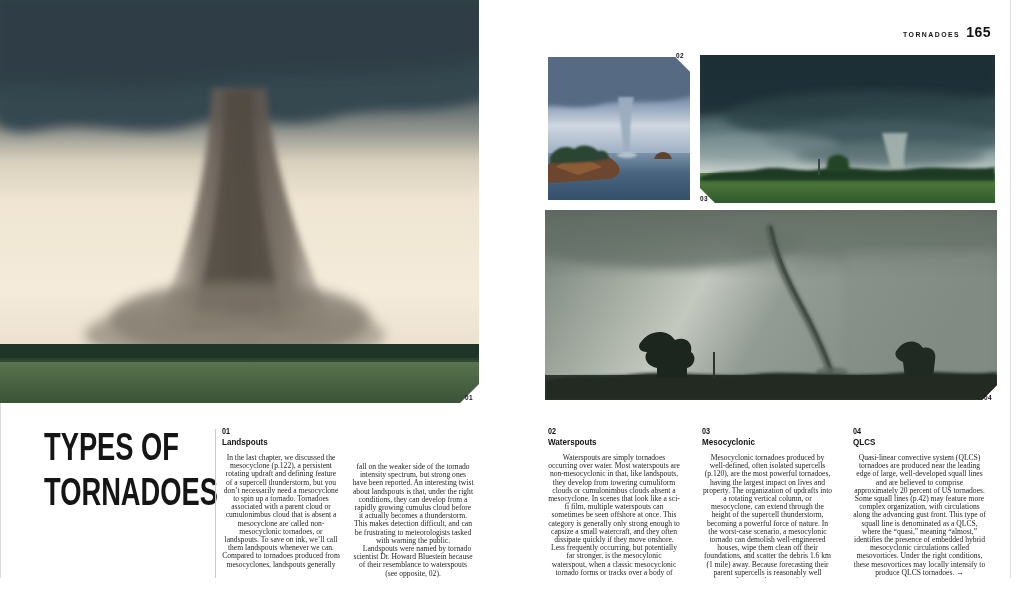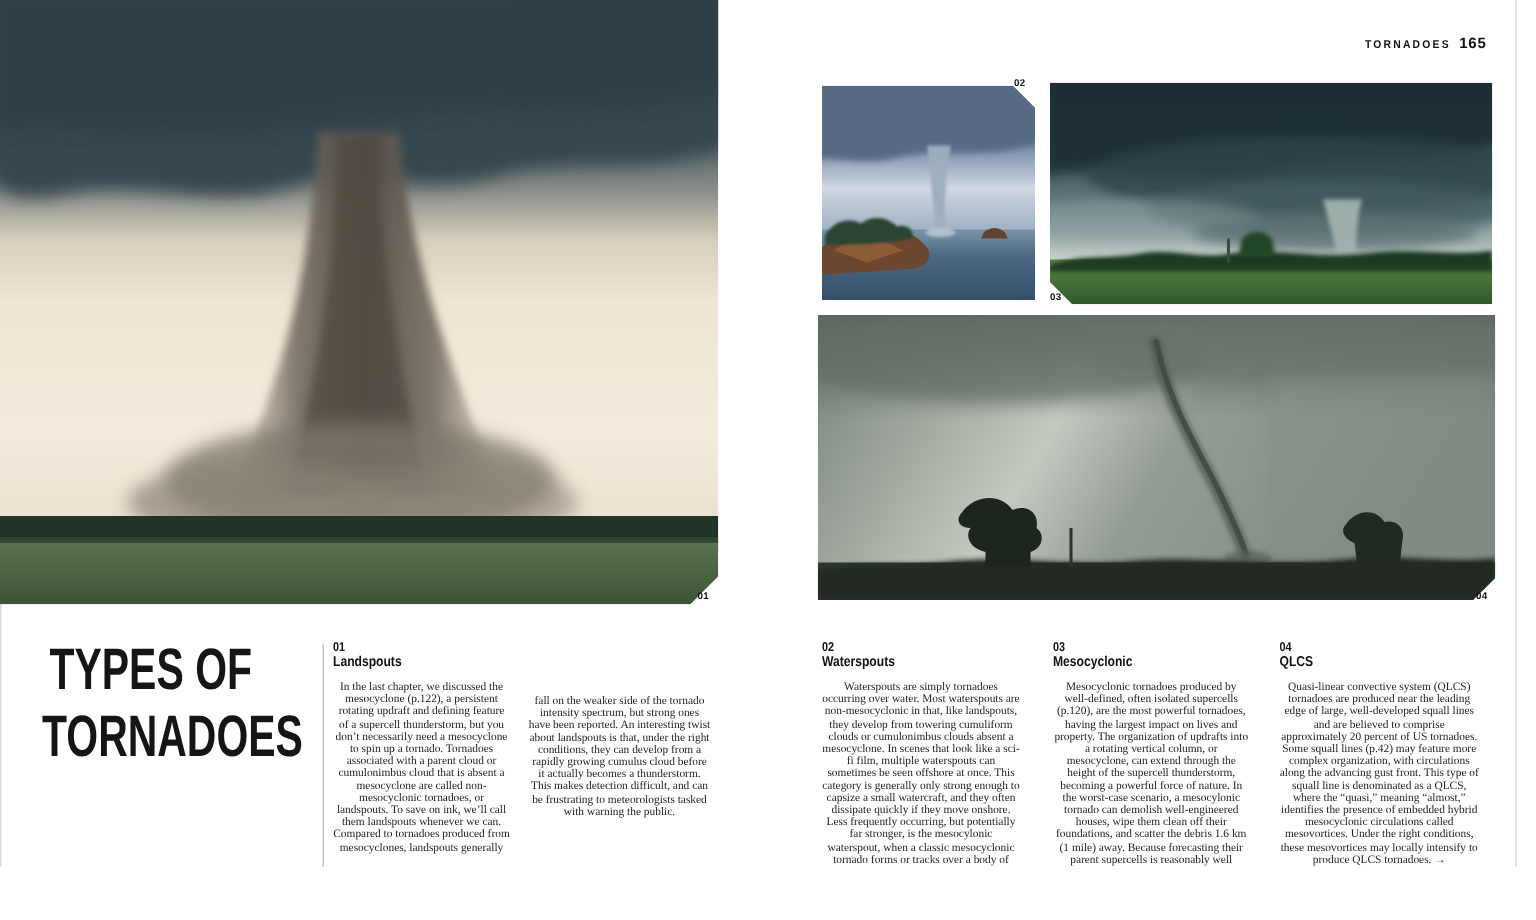--- a/index.html
+++ b/index.html
@@ -20,24 +20,24 @@
            clip-path:polygon(0 0,calc(100% - 15px) 0,100% 15px,100% 100%,0 100%);}
   .photo03{left:700px;top:55px;width:295px;height:148px;
            clip-path:polygon(0 0,100% 0,100% 100%,15px 100%,0 calc(100% - 15px));}
   .photo04{left:545px;top:210px;width:452px;height:190px;
            clip-path:polygon(0 0,100% 0,100% calc(100% - 15px),calc(100% - 15px) 100%,0 100%);}
   .fig-label{position:absolute;font-size:6.5px;font-weight:700;letter-spacing:.3px;color:#111;}
 
   
   .running-head{position:absolute;top:24px;right:33px;display:flex;align-items:baseline;gap:6px;}
   .running-section{font-size:7.5px;font-weight:700;letter-spacing:1.6px;transform:scaleX(.92);transform-origin:right;}
-  .running-page{font-size:10px;font-weight:700;letter-spacing:.5px;}
-
-  
-  .title-block{position:absolute;left:28px;top:424px;width:200px;text-align:right;}
+  .running-page{font-size:14px;font-weight:700;letter-spacing:.5px;}
+
+  
+  .title-block{position:absolute;left:44px;top:424px;width:200px;}
   .title-line{display:block;font-size:39px;line-height:45px;font-weight:800;letter-spacing:0;
               transform:scaleX(.70);transform-origin:left center;white-space:nowrap;color:#151515;}
   .intro{position:absolute;left:28px;top:530px;width:178px;
          font-family:"Liberation Serif",serif;font-weight:700;
          font-size:11px;line-height:14.4px;color:#1a1a1a;}
 
   .divider-v{position:absolute;left:215px;top:429px;width:1px;height:156px;background:#c9c9c9;}
 
   
   .col{position:absolute;top:427px;}
@@ -248,20 +248,21 @@
     <div class="col-num">01</div>
     <div class="col-head">Landspouts</div>
     <div class="col-body">
       <p>In the last chapter, we discussed the mesocyclone (p.122), a persistent rotating updraft and defining feature of a supercell thunderstorm, but you don’t necessarily need a mesocyclone to spin up a tornado. Tornadoes associated with a parent cloud or cumulonimbus cloud that is absent a mesocyclone are called non-mesocyclonic tornadoes, or landspouts. To save on ink, we’ll call them landspouts whenever we can. Compared to tornadoes produced from mesocyclones, landspouts generally</p>
     </div>
   </div>
 
   <div class="col col-2 no-head">
     <div class="col-body">
       <p>fall on the weaker side of the tornado intensity spectrum, but strong ones have been reported. An interesting twist about landspouts is that, under the right conditions, they can develop from a rapidly growing cumulus cloud before it actually becomes a thunderstorm. This makes detection difficult, and can be frustrating to meteorologists tasked with warning the public.</p>
+      <p>Landspouts were named by tornado scientist Dr. Howard Bluestein because of their resemblance to waterspouts (see opposite, 02).</p>
     </div>
   </div>
 
   <div class="col col-3">
     <div class="col-num">02</div>
     <div class="col-head">Waterspouts</div>
     <div class="col-body">
       <p>Waterspouts are simply tornadoes occurring over water. Most waterspouts are non-mesocyclonic in that, like landspouts, they develop from towering cumuliform clouds or cumulonimbus clouds absent a mesocyclone. In scenes that look like a sci-fi film, multiple waterspouts can sometimes be seen offshore at once. This category is generally only strong enough to capsize a small watercraft, and they often dissipate quickly if they move onshore. Less frequently occurring, but potentially far stronger, is the mesocylonic waterspout, when a classic mesocyclonic tornado forms or tracks over a body of water.</p>
     </div>
   </div>

